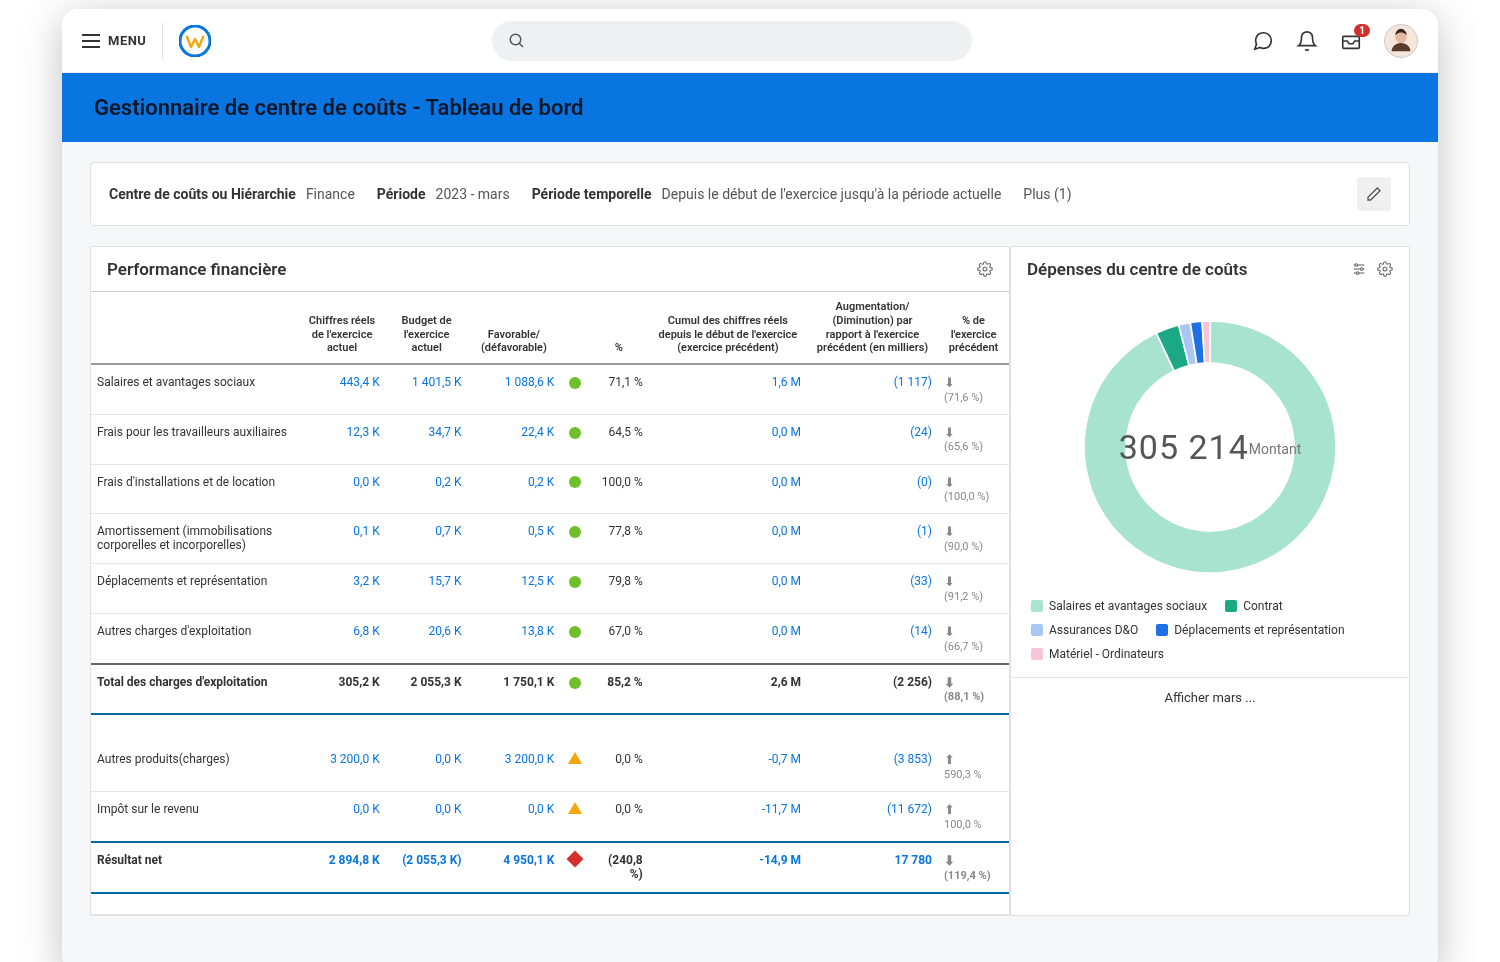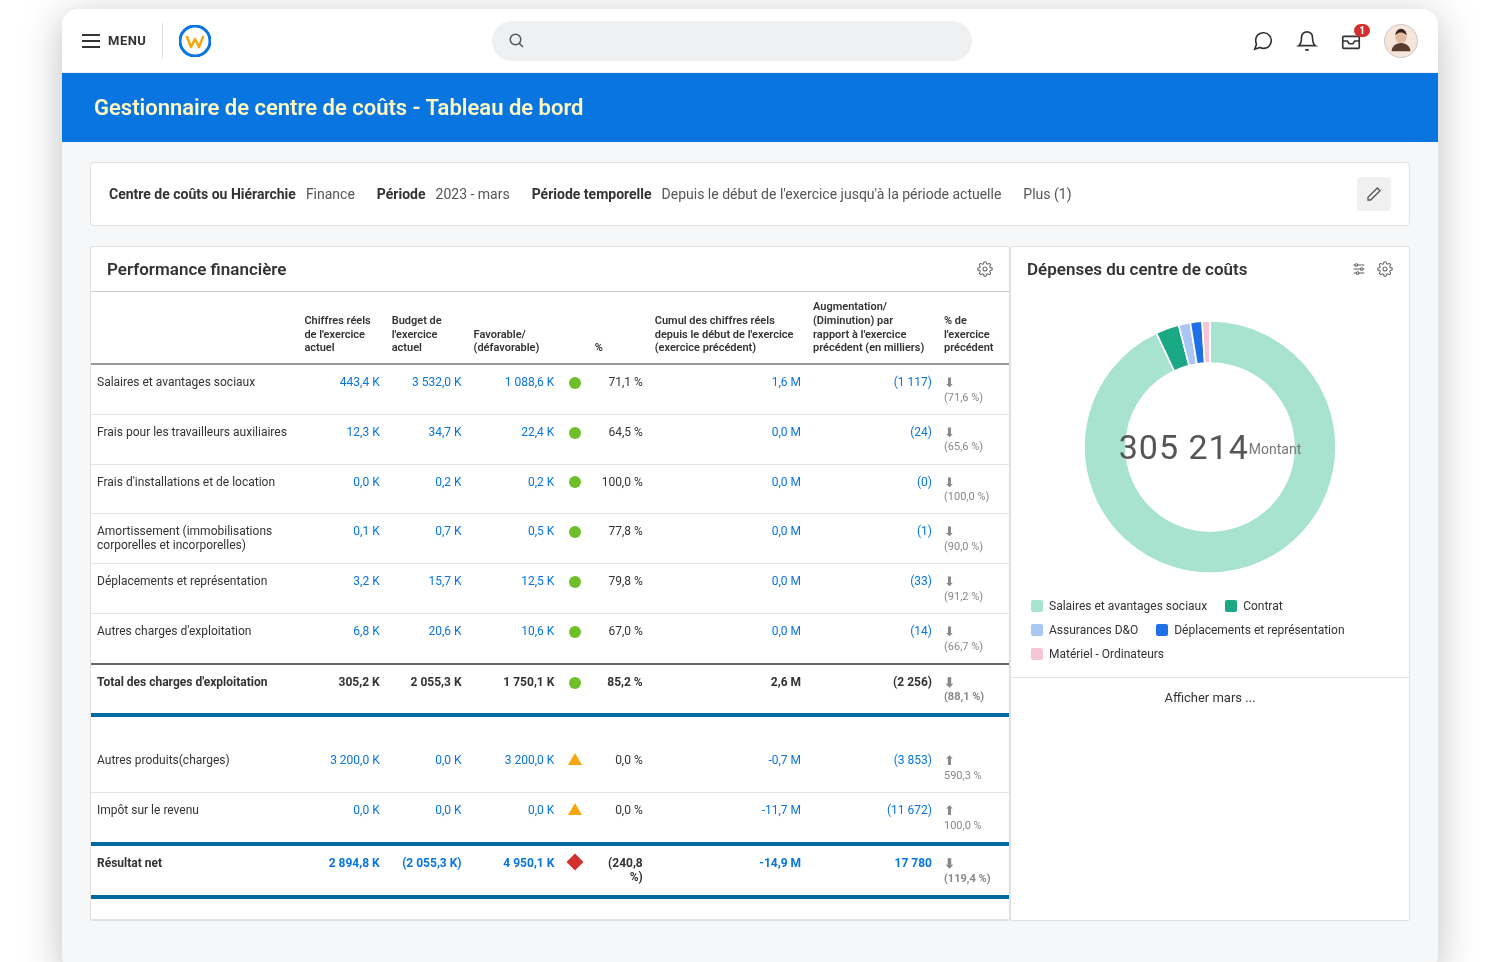--- a/index.html
+++ b/index.html
@@ -12,41 +12,41 @@
 .divider-v { width: 1px; height: 36px; background: #e0e0e0; }
 .logo { width: 32px; height: 32px; }
 .search-wrap { flex: 1; display: flex; justify-content: center; }
 .search-box { width: 480px; height: 40px; background: #eef0f2; border-radius: 20px; display: flex; align-items: center; padding: 0 16px; gap: 10px; color: #666; }
 .search-box input { border: none; background: transparent; outline: none; font-size: 15px; flex: 1; color: #555; }
 .topbar-right { display: flex; align-items: center; gap: 22px; }
 .icon-btn { width: 22px; height: 22px; cursor: pointer; position: relative; color: #333; }
 .badge { position: absolute; top: -6px; right: -8px; background: #d32f2f; color: #fff; border-radius: 8px; font-size: 10px; padding: 1px 5px; font-weight: 700; }
 .avatar { width: 34px; height: 34px; border-radius: 50%; background: #f0d0c0; border: 1px solid #ccc; overflow: hidden; cursor: pointer; }
 .avatar svg { width: 100%; height: 100%; }
-.blue-banner { background: #0875e1; color: #fef9c3; padding: 22px 32px; font-size: 22px; font-weight: 600; }
+.blue-banner { background: #0875e1; color: #0f172a; padding: 22px 32px; font-size: 22px; font-weight: 600; }
 .content { padding: 20px 28px; background: #f6f7f8; height: calc(100% - 64px - 70px); overflow: hidden; }
 .filter-bar { background: #fff; border: 1px solid #e0e0e0; border-radius: 4px; padding: 14px 18px; display: flex; align-items: center; gap: 10px; margin-bottom: 20px; font-size: 14px; }
 .filter-bar .lbl { font-weight: 700; }
 .filter-bar .val { color: #555; margin-right: 12px; }
 .edit-btn { margin-left: auto; width: 34px; height: 34px; background: #f0f0f0; border-radius: 4px; display: flex; align-items: center; justify-content: center; cursor: pointer; }
 .cols { display: flex; }
 .card { background: #fff; border: 1px solid #e0e0e0; border-radius: 2px; }
 .card-left { flex: 1; }
 .card-right { width: 400px; }
 .card-head { padding: 12px 16px; display: flex; align-items: center; font-size: 17px; font-weight: 600; }
 .card-head .tools { margin-left: auto; display: flex; gap: 10px; color: #666; cursor: pointer; }
 table.fin { width: 100%; border-collapse: collapse; font-size: 12px; }
-table.fin th { background: #fff; font-weight: 600; padding: 8px 6px; text-align: left; border-bottom: 2px solid #999; border-top: 1px solid #ccc; vertical-align: bottom; font-size: 11px; line-height: 1.25; }
+table.fin th { background: #fff; font-weight: 600; padding: 8px 6px; text-align: center; border-bottom: 2px solid #999; border-top: 1px solid #ccc; vertical-align: bottom; font-size: 11px; line-height: 1.25; }
 table.fin th:first-child { text-align: left; }
 table.fin td { padding: 10px 6px; border-bottom: 1px solid #e4e4e4; text-align: right; vertical-align: top; }
 table.fin td:first-child { text-align: left; color: #333; }
 table.fin td.link { color: #0875e1; cursor: pointer; }
 table.fin tr.total td { font-weight: 700; border-top: 2px solid #666; }
 table.fin tr.blank td { height: 28px; border-bottom: none; }
-table.fin tr.sep td { border-top: 4px solid #0369a1; }
+table.fin tr.sep td { border-top: 2px solid #0369a1; }
 table.fin tr.bold td { font-weight: 700; }
 .dot { width: 12px; height: 12px; border-radius: 50%; display: inline-block; vertical-align: middle; }
 .dot-green { background: #6fbf2b; }
 .tri { width: 0; height: 0; border-left: 7px solid transparent; border-right: 7px solid transparent; border-bottom: 12px solid #f6a609; display: inline-block; }
 .diamond { width: 12px; height: 12px; background: #d32f2f; transform: rotate(45deg); display: inline-block; }
 .arrow-cell { text-align: left !important; color: #888; font-size: 11px; line-height: 1.2; }
 .arrow-cell .arr { font-size: 13px; }
 .donut-card-body { padding: 16px; }
 .donut-wrap { display: flex; flex-direction: column; align-items: center; }
 .donut { position: relative; width: 280px; height: 280px; }
@@ -162,21 +162,21 @@
               <th style="width:55px">%</th>
               <th style="width:145px">Cumul des chiffres réels depuis le début de l'exercice (exercice précédent)</th>
               <th style="width:120px">Augmentation/ (Diminution) par rapport à l'exercice précédent (en milliers)</th>
               <th style="width:65px">% de l'exercice précédent</th>
             </tr>
           </thead>
           <tbody id="fin-body">
               <tr class="">
                 <td>Salaires et avantages sociaux</td>
                 <td class="link">443,4 K</td>
-                <td class="link">3 532,0 K</td>
+                <td class="link">1 401,5 K</td>
                 <td class="link">1 088,6 K</td>
                 <td style="text-align:center"><span class="dot dot-green"></span></td>
                 <td>71,1 %</td>
                 <td class="link">1,6 M</td>
                 <td class="link">(1 117)</td>
                 <td class="arrow-cell"><span class="arr">⬇</span><br>(71,6 %)</td>
               </tr>
               <tr class="">
                 <td>Frais pour les travailleurs auxiliaires</td>
                 <td class="link">12,3 K</td>
@@ -218,21 +218,21 @@
                 <td style="text-align:center"><span class="dot dot-green"></span></td>
                 <td>79,8 %</td>
                 <td class="link">0,0 M</td>
                 <td class="link">(33)</td>
                 <td class="arrow-cell"><span class="arr">⬇</span><br>(91,2 %)</td>
               </tr>
               <tr class="">
                 <td>Autres charges d'exploitation</td>
                 <td class="link">6,8 K</td>
                 <td class="link">20,6 K</td>
-                <td class="link">10,6 K</td>
+                <td class="link">13,8 K</td>
                 <td style="text-align:center"><span class="dot dot-green"></span></td>
                 <td>67,0 %</td>
                 <td class="link">0,0 M</td>
                 <td class="link">(14)</td>
                 <td class="arrow-cell"><span class="arr">⬇</span><br>(66,7 %)</td>
               </tr>
               <tr class="total">
                 <td>Total des charges d'exploitation</td>
                 <td>305,2 K</td>
                 <td>2 055,3 K</td>

